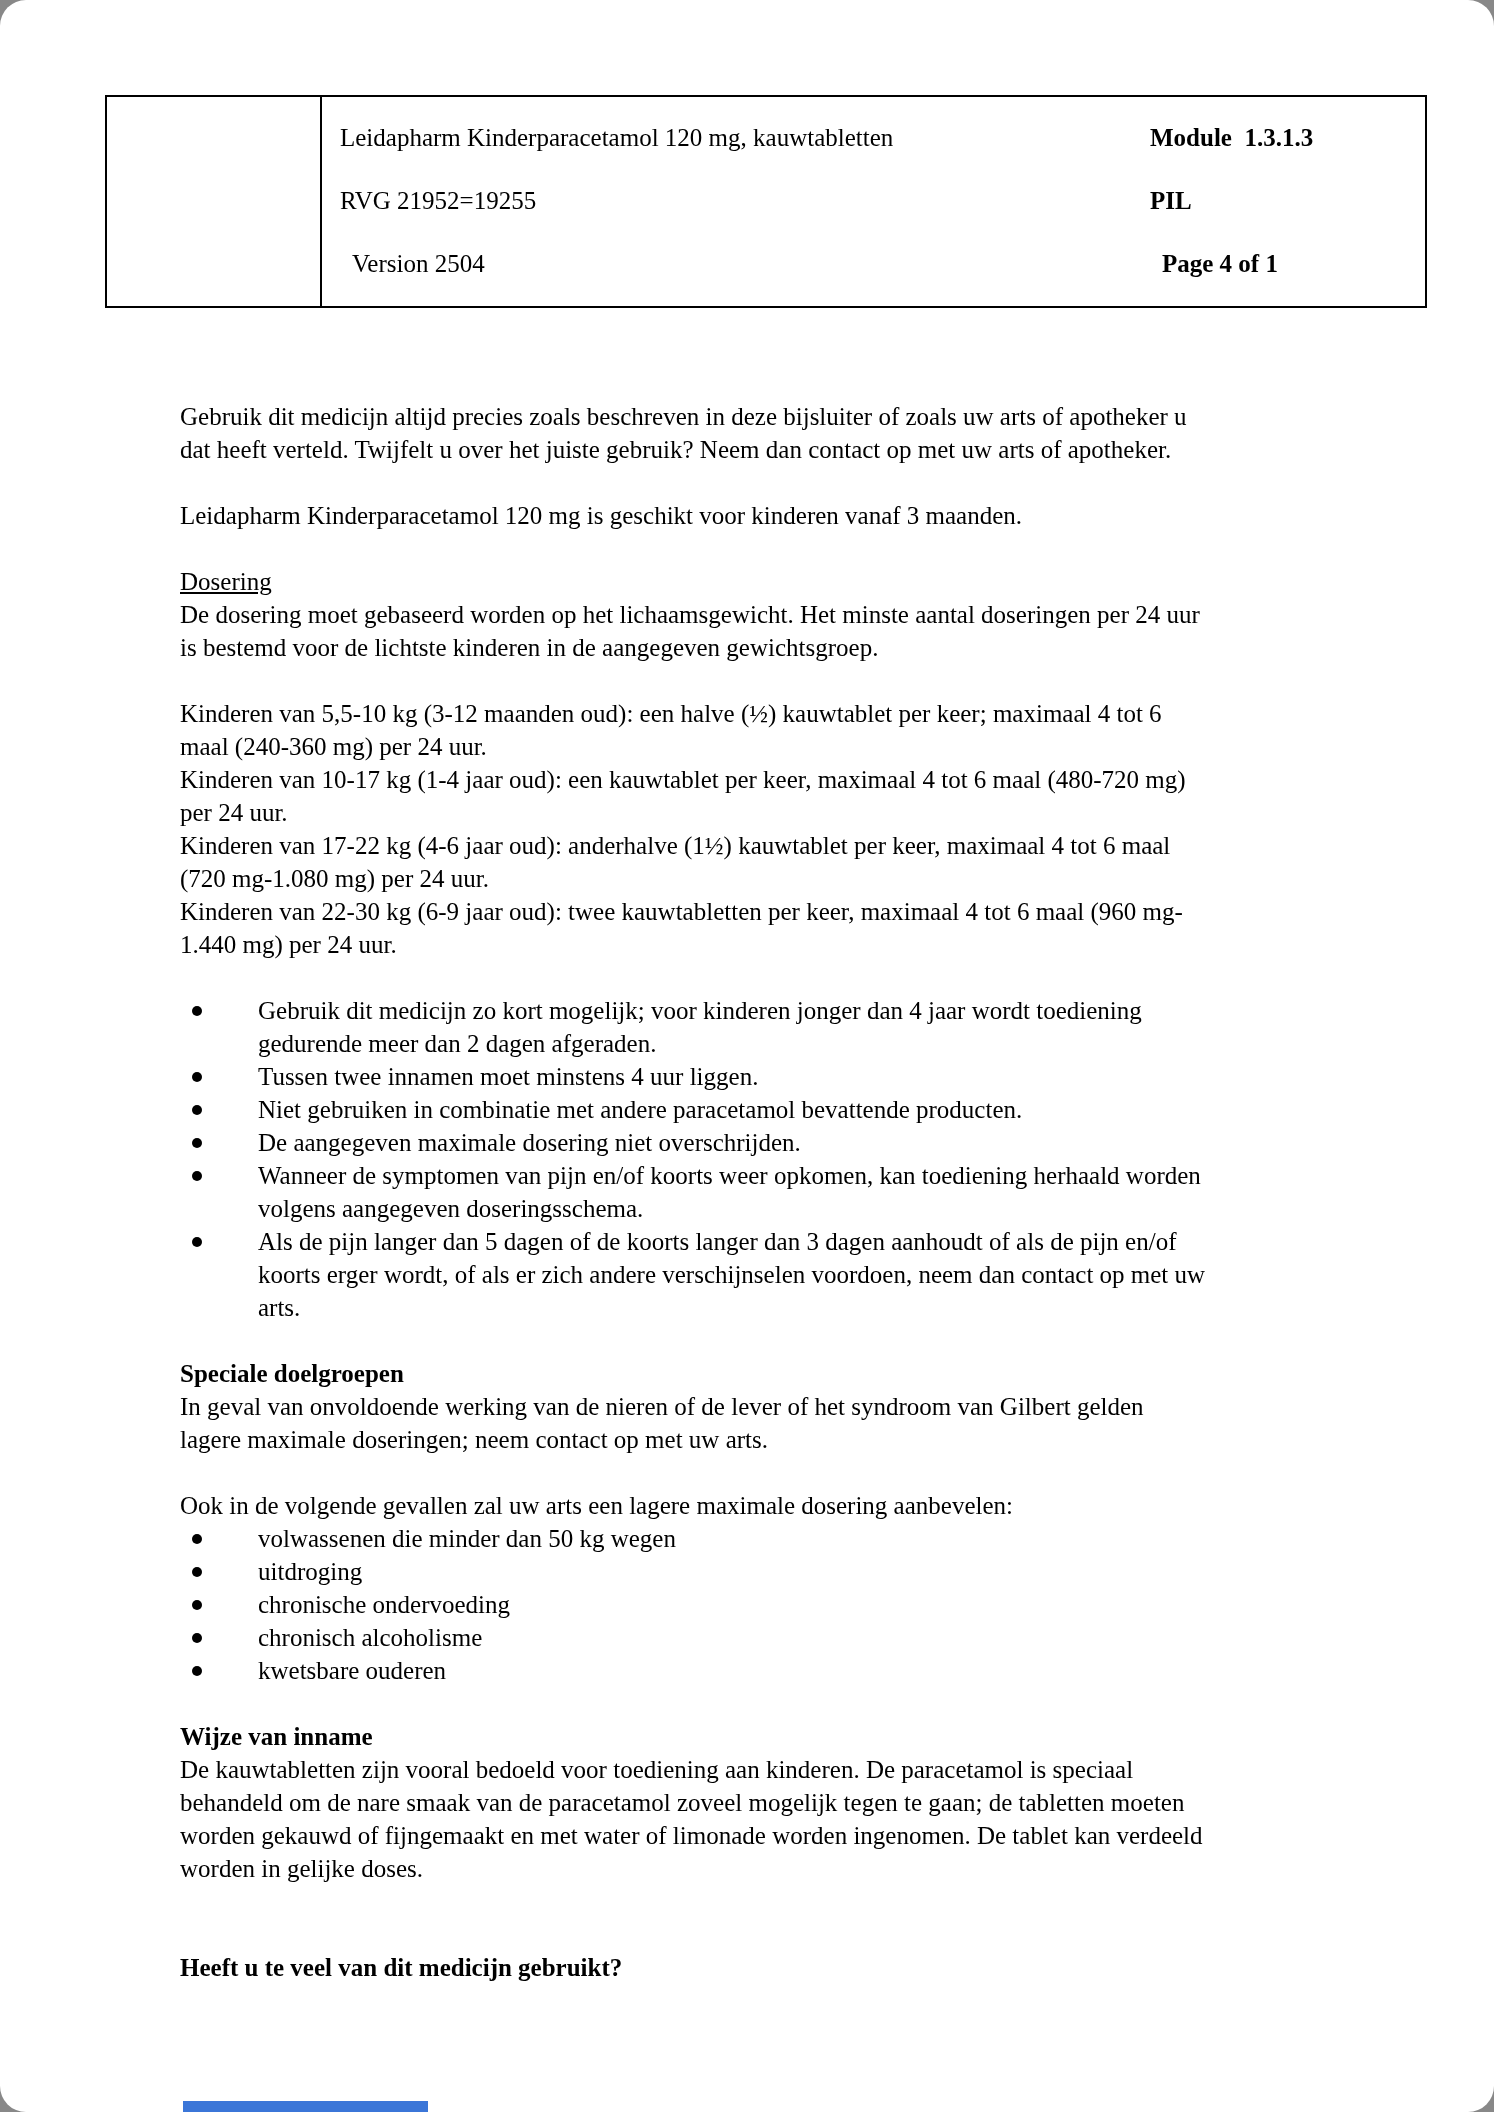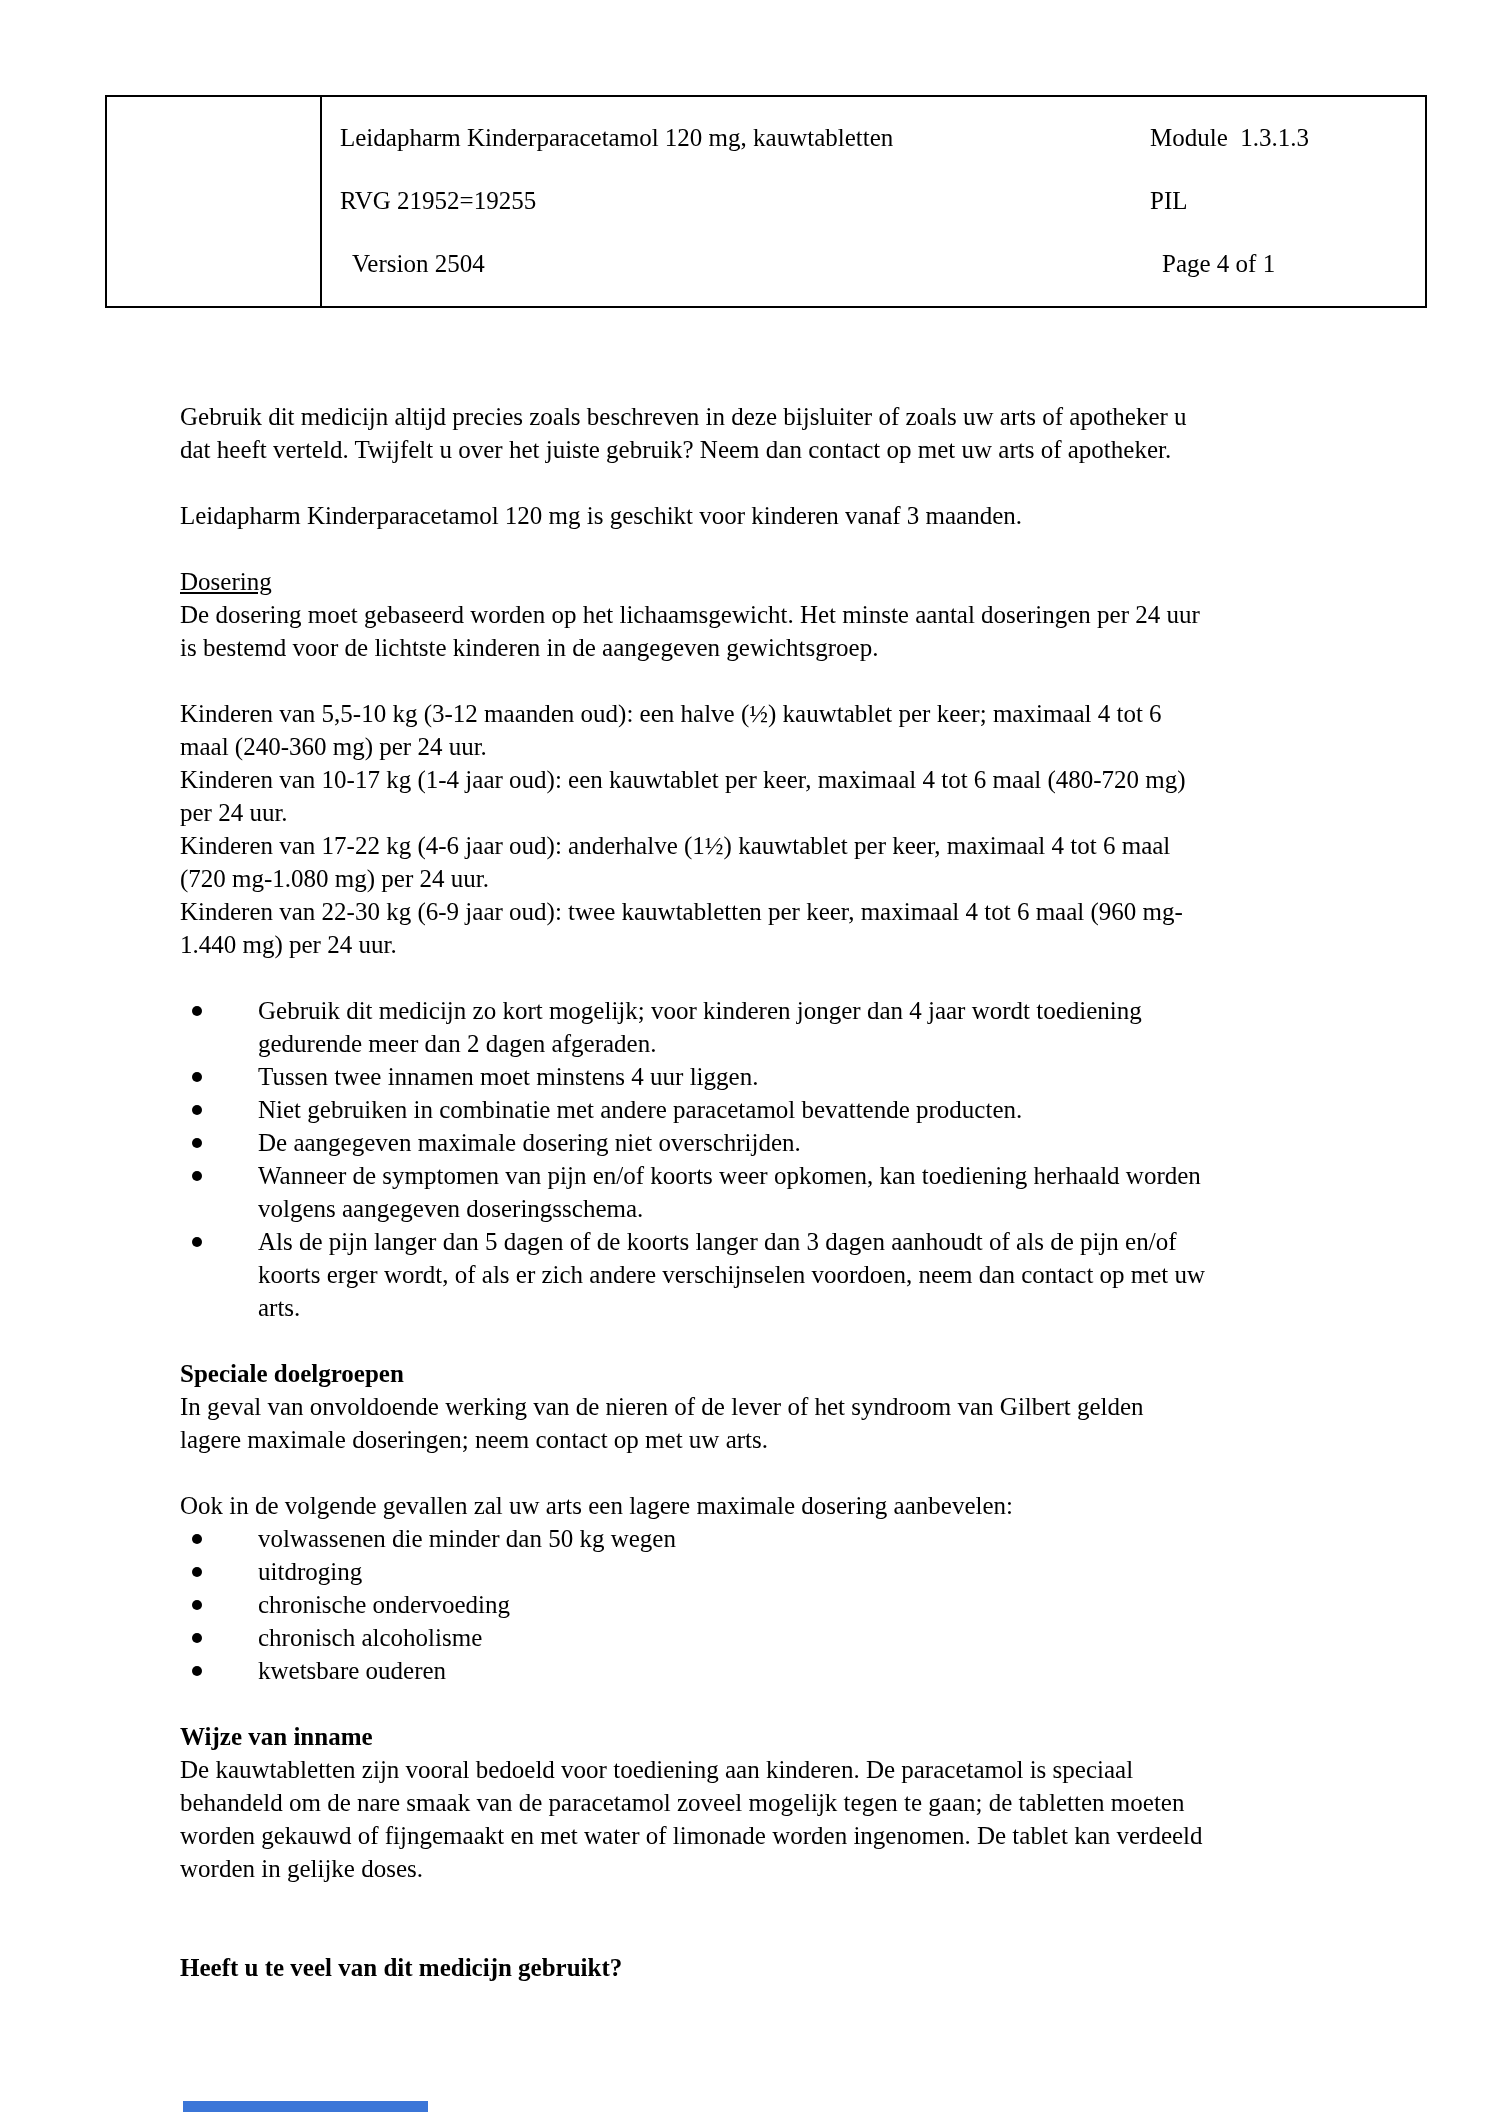--- a/index.html
+++ b/index.html
@@ -6,37 +6,38 @@
   .page {
     position:relative;
     width:1494px; height:2112px;
     margin:0 auto;
     background:#ffffff;
     color:#000;
     font-family:"Liberation Serif", "DejaVu Serif", serif;
     font-size:25px;
     line-height:33px;
     overflow:hidden;
+    border-radius:26px;
   }
   .pre { white-space:pre-line; }
 
   
   .header-table {
     position:absolute; left:105px; top:95px;
     width:1322px; height:213px;
     border:2px solid #000;
     box-sizing:border-box;
   }
   .header-divider {
     position:absolute; left:213px; top:0; bottom:0; width:2px;
     background:#000;
   }
   .ht-line { position:absolute; white-space:pre; }
   .ht-main { left:233px; }
-  .ht-right { left:1043px; }
+  .ht-right { left:1043px;font-weight:bold; }
   .ht-r1 { top:24px; }
   .ht-r2 { top:87px; }
   .ht-r3 { top:150px;margin-left:12px; }
 
   
   .content {
     position:absolute; left:180px; top:400px; width:1340px;
   }
   .block { margin:0; }
   .gap1 { margin-top:33px; }

